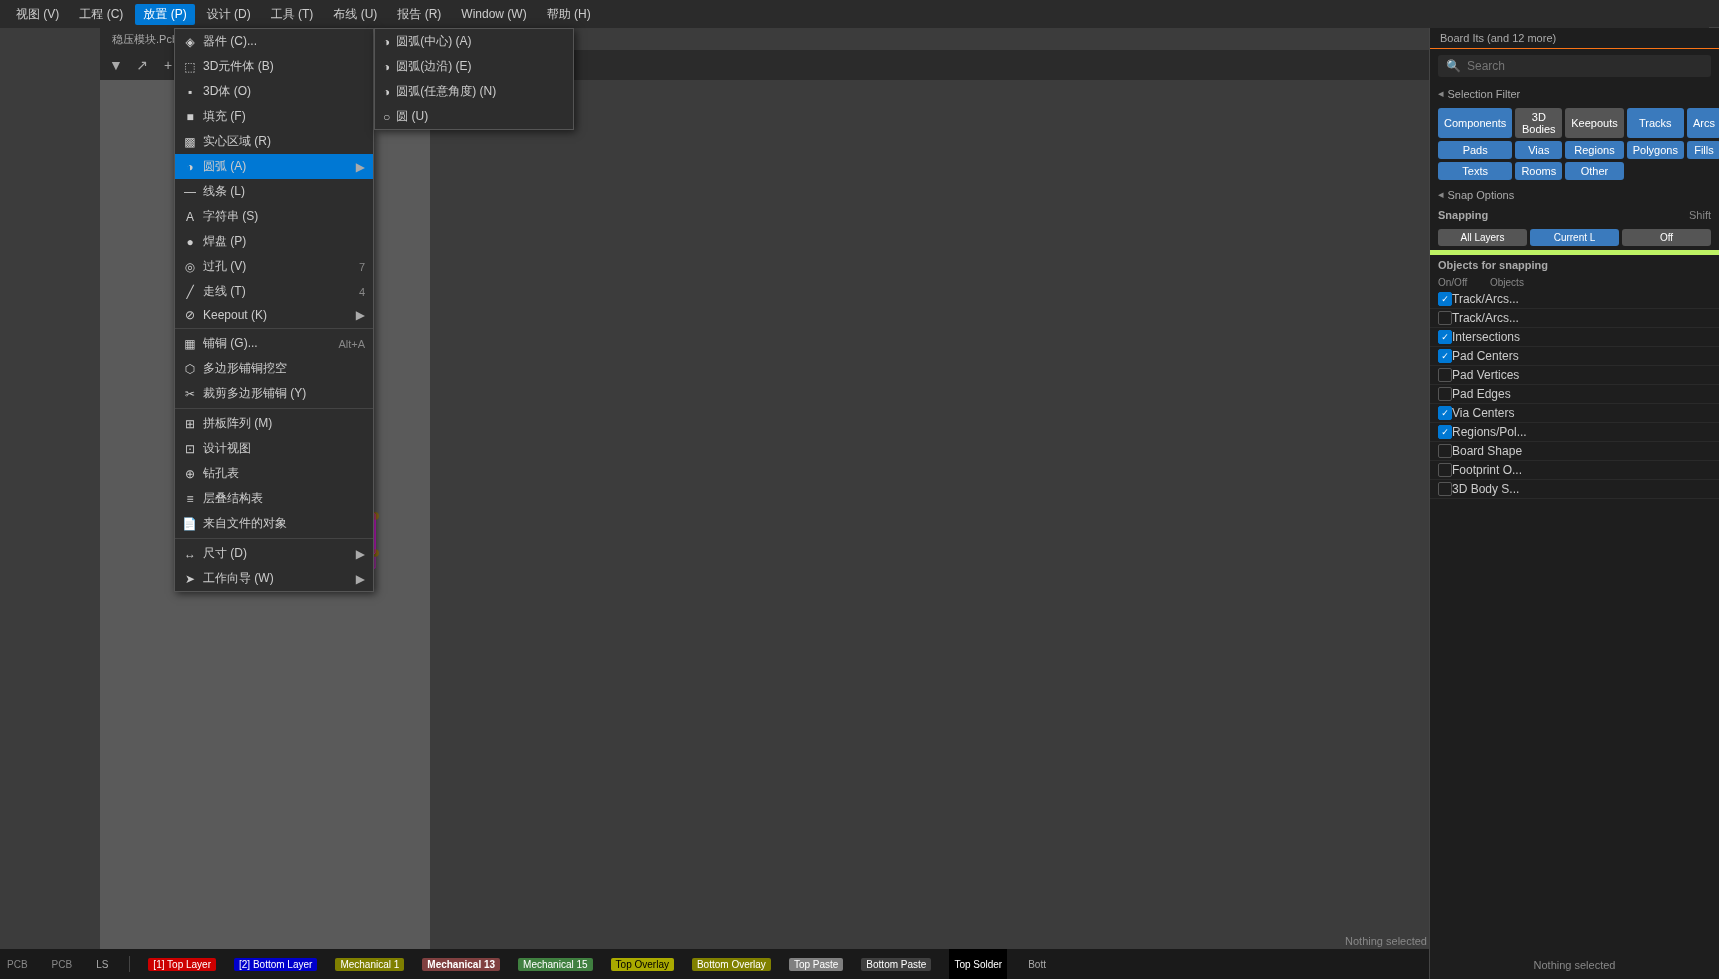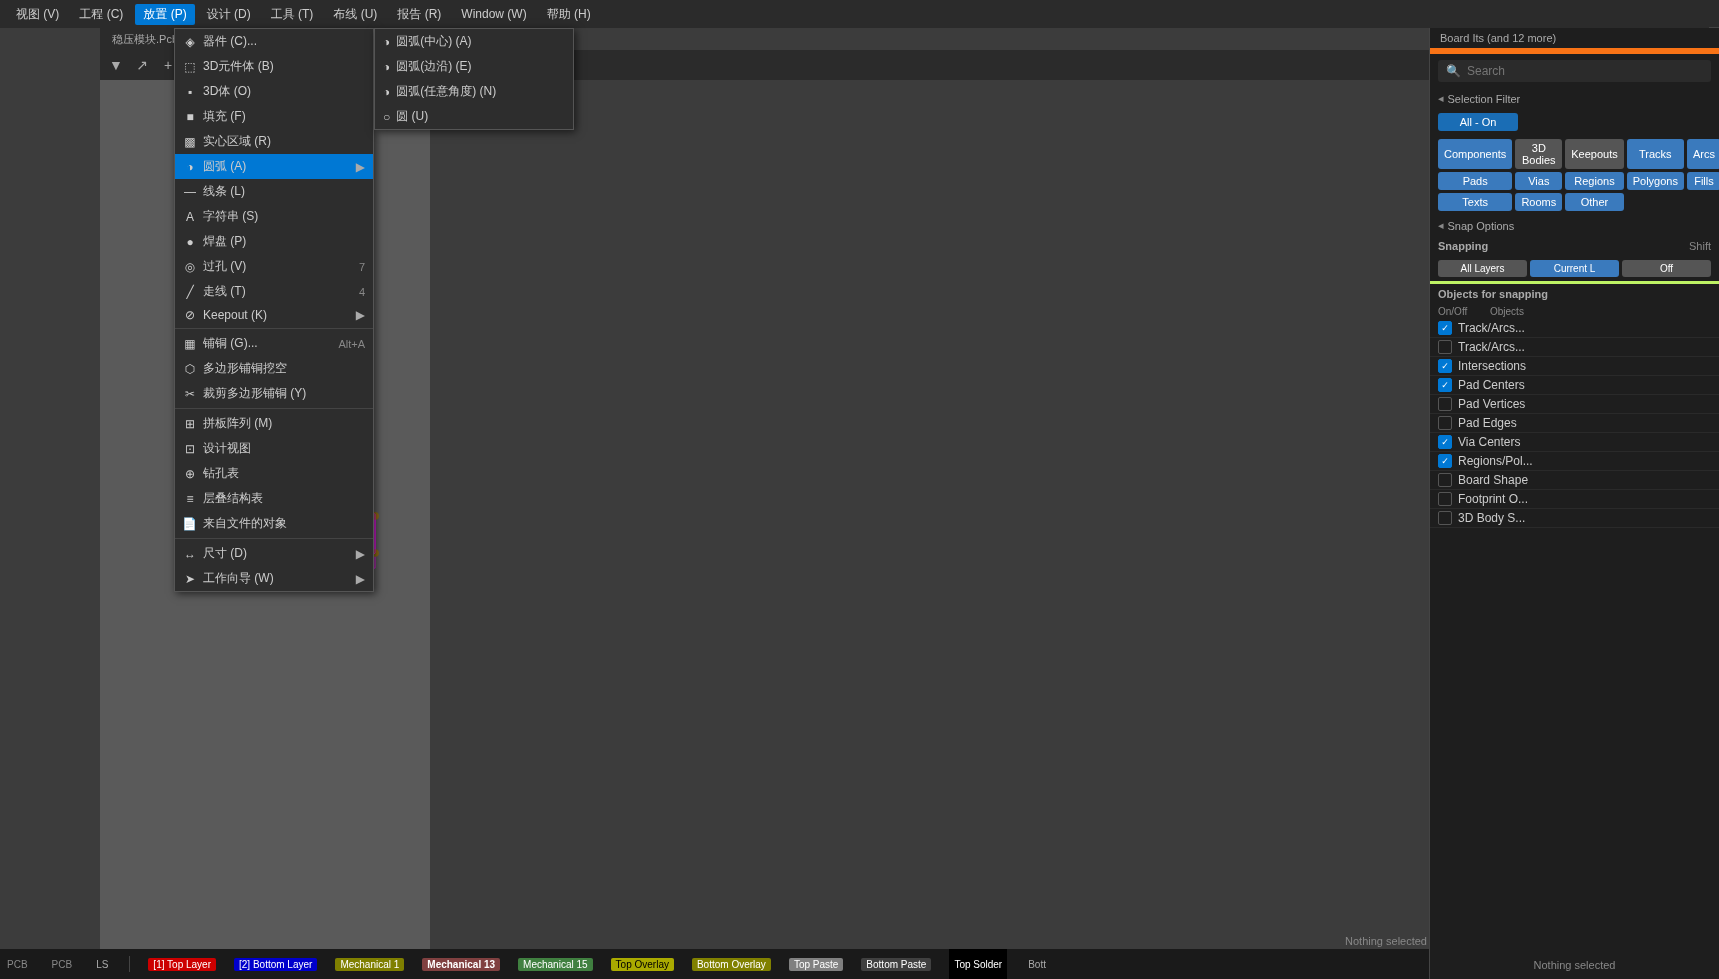--- a/index.html
+++ b/index.html
@@ -183,21 +183,21 @@
     }
     .panel-title {
       font-size: 13px;
       font-weight: bold;
       color: #ddd;
     }
     .panel-board-info {
       padding: 4px 10px;
       font-size: 11px;
       color: #aaa;
-      border-bottom: 6px solid #f97316;
+      border-bottom: 1px solid #f97316;
     }
     .search-bar {
       display: flex;
       align-items: center;
       padding: 4px 8px;
       background: #2b2b2b;
       margin: 6px 8px;
       border-radius: 3px;
       gap: 6px;
     }
@@ -286,28 +286,27 @@
     }
     .layer-snap-btn.active { background: #3a7abd; }
     .layer-snap-btn.inactive { background: #555; }
 
     .objects-header {
       display: flex;
       align-items: center;
       padding: 4px 8px;
       font-size: 11px;
       color: #aaa;
-      border-top: 3px solid #bef264;
+      border-top: 5px solid #bef264;
       font-weight: bold;
     }
     .snap-row {
       display: flex;
       align-items: center;
       padding: 2px 8px;
-      gap: 6px;
       border-bottom: 1px solid #2a2a2a;
     }
     .snap-check {
       width: 14px; height: 14px;
       border: 1px solid #555;
       border-radius: 2px;
       display: flex; align-items: center; justify-content: center;
       cursor: pointer;
       flex-shrink: 0;
     }
@@ -520,23 +519,20 @@
   <div class="search-bar">
     <span style="color:#888;">🔍</span>
     <input class="search-input" type="text" placeholder="Search" style="">
   </div>
 
   <div class="section-header">
     <span class="section-arrow">◂</span>
     <span>Selection Filter</span>
   </div>
 
-  <div style="padding:4px 8px;">
-    <button class="filter-btn allon" style="width:80px;">All - On</button>
-  </div>
 
   <div class="filter-grid">
     <button class="filter-btn">Components</button>
     <button class="filter-btn gray">3D Bodies</button>
     <button class="filter-btn gray">Keepouts</button>
     <button class="filter-btn">Tracks</button>
     <button class="filter-btn">Arcs</button>
     <button class="filter-btn">Pads</button>
     <button class="filter-btn">Vias</button>
     <button class="filter-btn">Regions</button>

